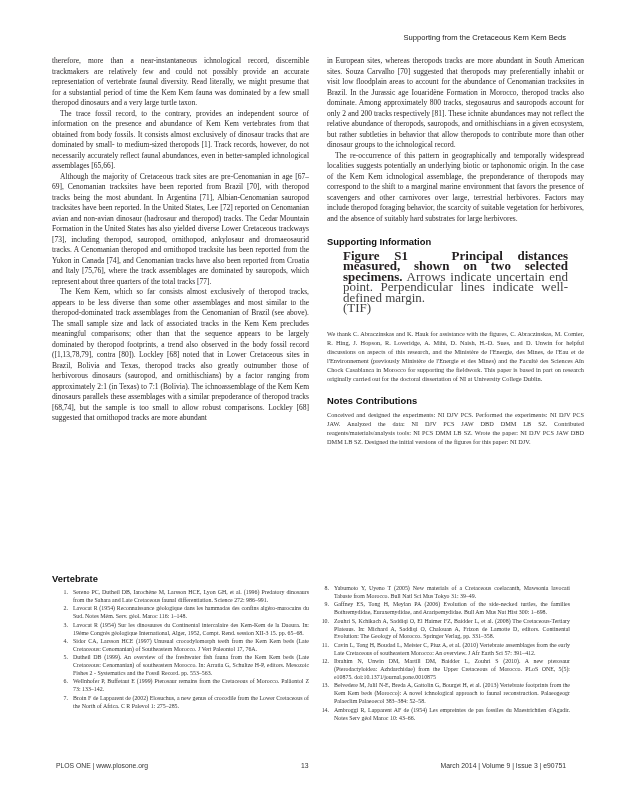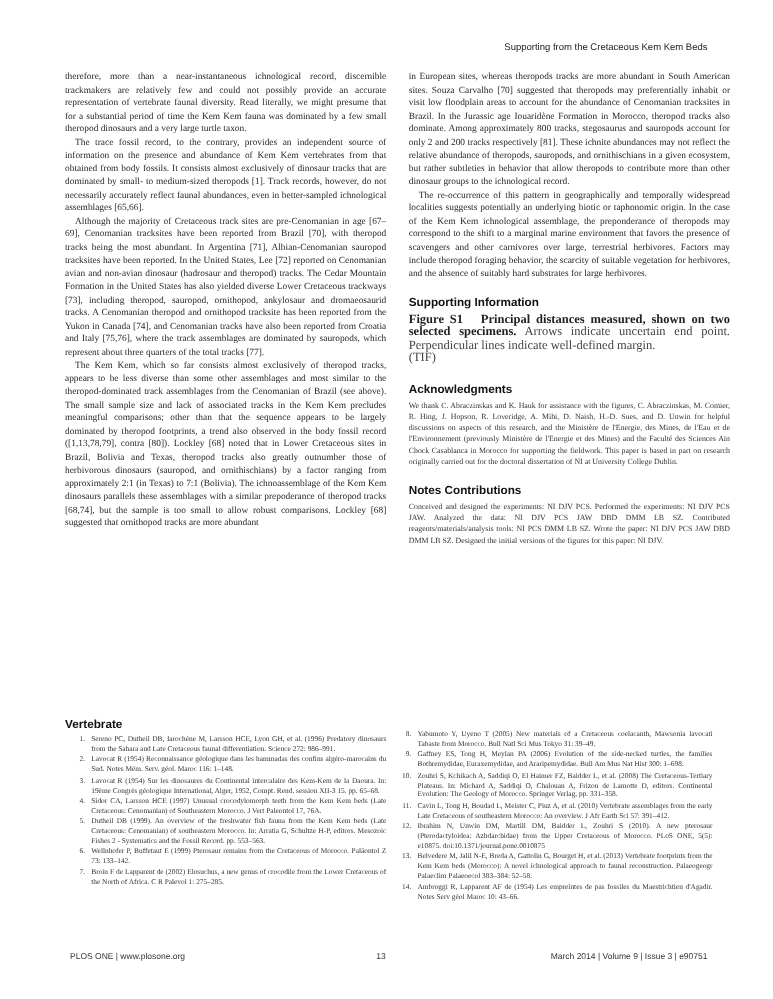--- a/index.html
+++ b/index.html
@@ -8,21 +8,21 @@
   .running-head { position: absolute; top: 33px; right: 52px; font-family: "Liberation Sans", "DejaVu Sans", sans-serif;
          font-size: 7.6px; color: #222; }
   .col { position: absolute; top: 56px; width: 257px; }
   .col-left { left: 52px; }
   .col-right { left: 327px; }
   p.body { margin: 0; font-size: 7.5px; line-height: 10.5px; text-align: justify; }
   p.body.indent { text-indent: 8px; }
   h2 { font-family: "Liberation Sans", "DejaVu Sans", sans-serif; font-weight: normal; font-size: 9.4px;
        margin: 12px 0 1px 0; line-height: 12px; color: #111; }
   h2.bold { font-weight: bold; }
-  .si { font-size: 10px; line-height: 10.4px; margin: 0; text-align: justify; }
+  .si { font-size: 13px; line-height: 10.4px; margin: 16px; text-align: justify; }
   .si b { font-weight: bold; }
   .si .desc { color: #444; }
   .small { font-size: 6.3px; line-height: 9px; text-align: justify; margin: 0; color: #333; }
   .refs-heading { position: absolute; left: 52px; top: 573px; }
   .refs-left { position: absolute; left: 52px; top: 589px; width: 257px; }
   .refs-right { position: absolute; left: 313px; top: 585px; width: 257px; }
   .ref { display: flex; font-size: 5.9px; line-height: 7.9px; color: #333; margin-bottom: 0.5px; }
   .ref .num { width: 16px; text-align: right; padding-right: 5px; flex-shrink: 0; }
   .ref .txt { flex: 1; text-align: justify; }
   .footer { position: absolute; top: 762px; font-family: "Liberation Sans", "DejaVu Sans", sans-serif;
@@ -48,21 +48,20 @@
   <p class="body indent">The re-occurrence of this pattern in geographically and temporally widespread localities suggests potentially an underlying biotic or taphonomic origin. In the case of the Kem Kem ichnological assemblage, the preponderance of theropods may correspond to the shift to a marginal marine environment that favors the presence of scavengers and other carnivores over large, terrestrial herbivores. Factors may include theropod foraging behavior, the scarcity of suitable vegetation for herbivores, and the absence of suitably hard substrates for large herbivores.</p>
 
   <h2 class="bold">Supporting Information</h2>
   <p class="si" style="margin-top:3px;">
     <b>Figure S1</b>&nbsp;&nbsp;
     <b>Principal distances measured, shown on two selected specimens.</b>
     <span class="desc">Arrows indicate uncertain end point. Perpendicular lines indicate well-defined margin.</span><br>
     <span class="desc">(TIF)</span>
   </p>
 
-  <h2 class="bold">Acknowledgments</h2>
   <p class="small" style="margin-top:3px;">We thank C. Abraczinskas and K. Hauk for assistance with the figures, C. Abraczinskas, M. Comier, R. Hing, J. Hopson, R. Loveridge, A. Mihi, D. Naish, H.-D. Sues, and D. Unwin for helpful discussions on aspects of this research, and the Ministère de l'Energie, des Mines, de l'Eau et de l'Environnement (previously Ministère de l'Energie et des Mines) and the Faculté des Sciences Aïn Chock Casablanca in Morocco for supporting the fieldwork. This paper is based in part on research originally carried out for the doctoral dissertation of NI at University College Dublin.</p>
 
   <h2 class="bold">Notes Contributions</h2>
   <p class="small" style="margin-top:3px;">Conceived and designed the experiments: NI DJV PCS. Performed the experiments: NI DJV PCS JAW. Analyzed the data: NI DJV PCS JAW DBD DMM LB SZ. Contributed reagents/materials/analysis tools: NI PCS DMM LB SZ. Wrote the paper: NI DJV PCS JAW DBD DMM LB SZ. Designed the initial versions of the figures for this paper: NI DJV.</p>
 </div>
 
 <h2 class="bold refs-heading" style="margin:0;">Vertebrate</h2>
 
 <div class="refs-left">
   <div class="ref">

